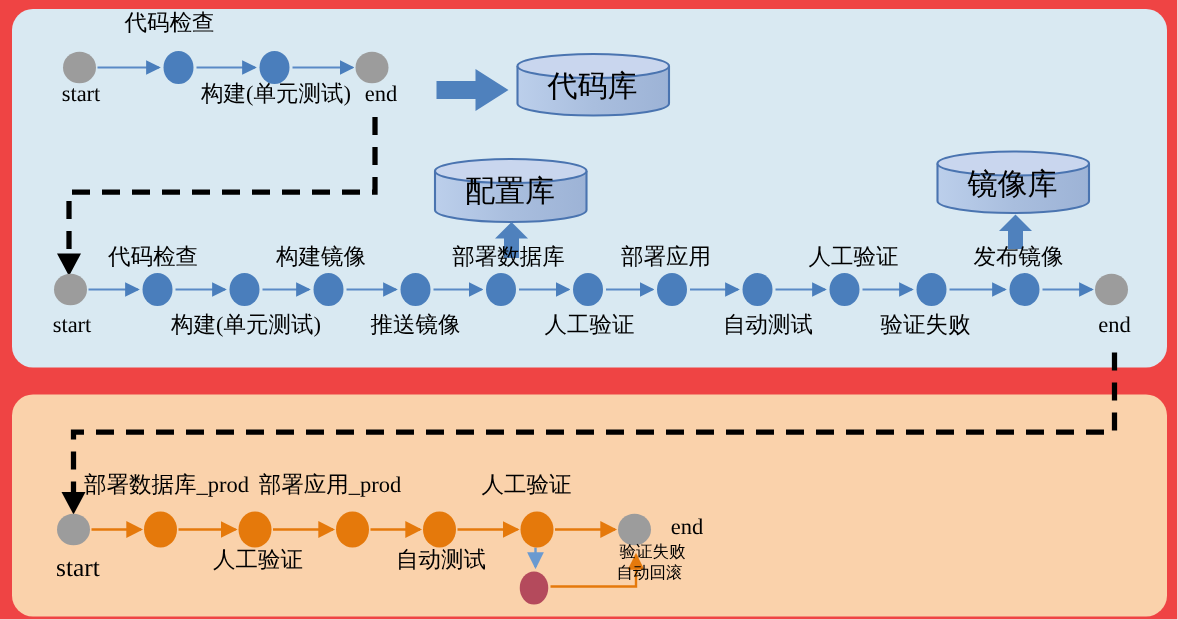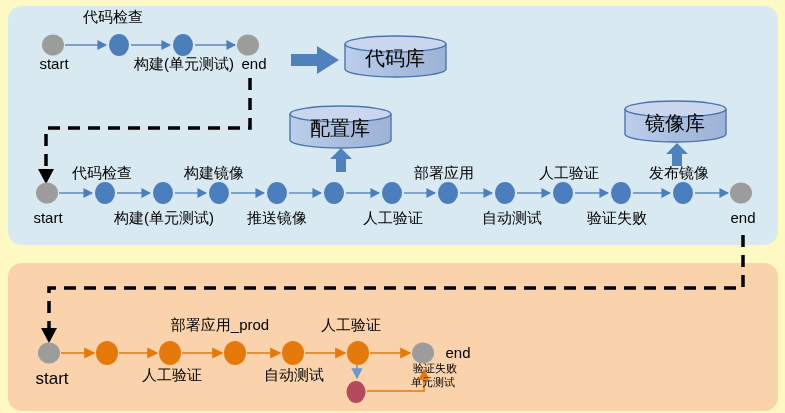--- a/index.html
+++ b/index.html
@@ -1,17 +1,17 @@
 <!DOCTYPE html>
 <html><head>
 <meta charset="utf-8">
 <style>
   html,body{margin:0;padding:0;background:#ffffff;}
-  #canvas{position:relative;width:785px;height:413px;background:#fef9c3;overflow:hidden;
-          font-family:Liberation Sans, sans-serif;color:#000;text-align:right;}
+  #canvas{position:relative;width:785px;height:413px;background:#ef4444;overflow:hidden;
+          font-family:Liberation Serif, serif;color:#000;text-align:right;}
   .section{position:absolute;border-radius:14px;}
   #sec-top{left:8px;top:6px;width:770px;height:239px;background:#d9e9f2;}
   #sec-bottom{left:8px;top:263px;width:770px;height:148px;background:#fad2ab;}
   svg.layer{position:absolute;left:0;top:0;}
   .lbl{position:absolute;transform:translateX(-50%);white-space:nowrap;font-size:15px;line-height:1.15;color:#000;}
   .lbl.sm{font-size:11px;transform:none;padding-left:48px;}
   .lbl.cyl{font-size:20px;}
   .lbl.big{font-size:17px;}
 </style>
 </head>
@@ -129,31 +129,33 @@
   <div class="lbl" style="left:254px;top:55px">end</div>
 
   <div class="lbl cyl" style="left:395px;top:47px">代码库</div>
   <div class="lbl cyl" style="left:340px;top:117px">配置库</div>
   <div class="lbl cyl" style="left:675px;top:112px">镜像库</div>
 
   <div class="lbl" style="left:102px;top:164px">代码检查</div>
   <div class="lbl" style="left:164px;top:209px">构建(单元测试)</div>
   <div class="lbl" style="left:214px;top:164px">构建镜像</div>
   <div class="lbl" style="left:277px;top:209px">推送镜像</div>
+  <div class="lbl" style="left:339px;top:164px">部署数据库</div>
   <div class="lbl" style="left:393px;top:209px">人工验证</div>
   <div class="lbl" style="left:444px;top:164px">部署应用</div>
   <div class="lbl" style="left:512px;top:209px">自动测试</div>
   <div class="lbl" style="left:569px;top:164px">人工验证</div>
   <div class="lbl" style="left:617px;top:209px">验证失败</div>
   <div class="lbl" style="left:679px;top:164px">发布镜像</div>
   <div class="lbl" style="left:48px;top:209px">start</div>
   <div class="lbl" style="left:743px;top:209px">end</div>
 
+  <div class="lbl" style="left:111px;top:316px">部署数据库_prod</div>
   <div class="lbl" style="left:172px;top:366px">人工验证</div>
   <div class="lbl" style="left:220px;top:316px">部署应用_prod</div>
   <div class="lbl" style="left:294px;top:366px">自动测试</div>
   <div class="lbl" style="left:351px;top:316px">人工验证</div>
   <div class="lbl big" style="left:52px;top:369px">start</div>
   <div class="lbl" style="left:458px;top:344px">end</div>
   <div class="lbl sm" style="left:365px;top:362px">验证失败</div>
-  <div class="lbl sm" style="left:363px;top:376px">单元测试</div>
+  <div class="lbl sm" style="left:363px;top:376px">自动回滚</div>
 
 </div>
 
 </body></html>

